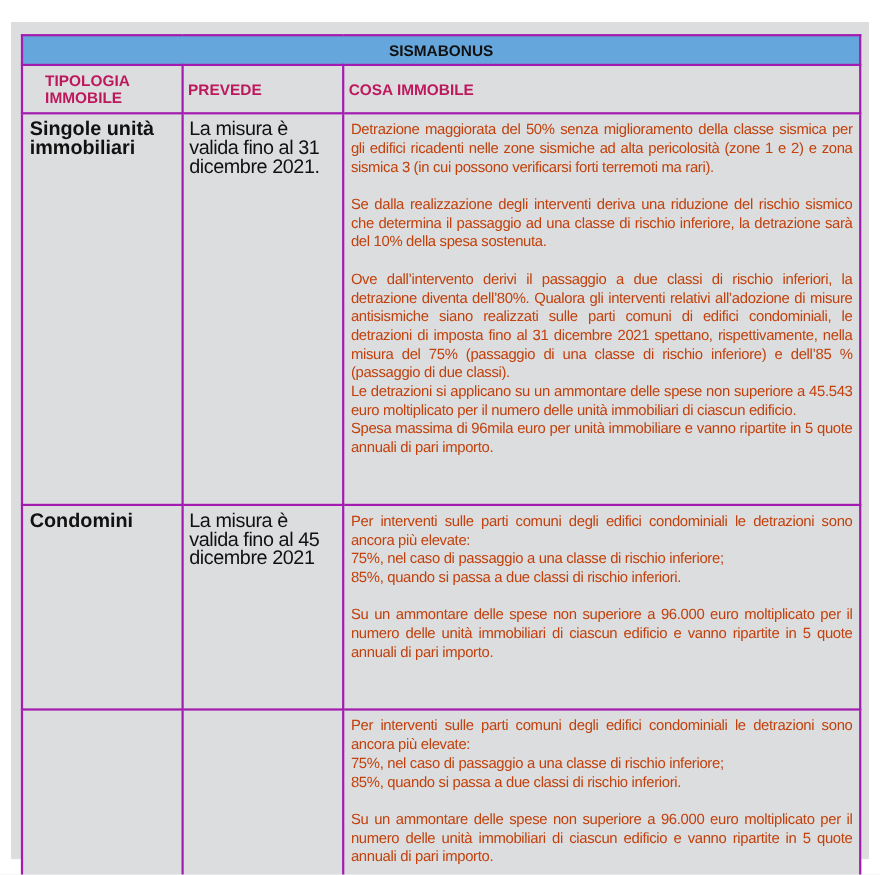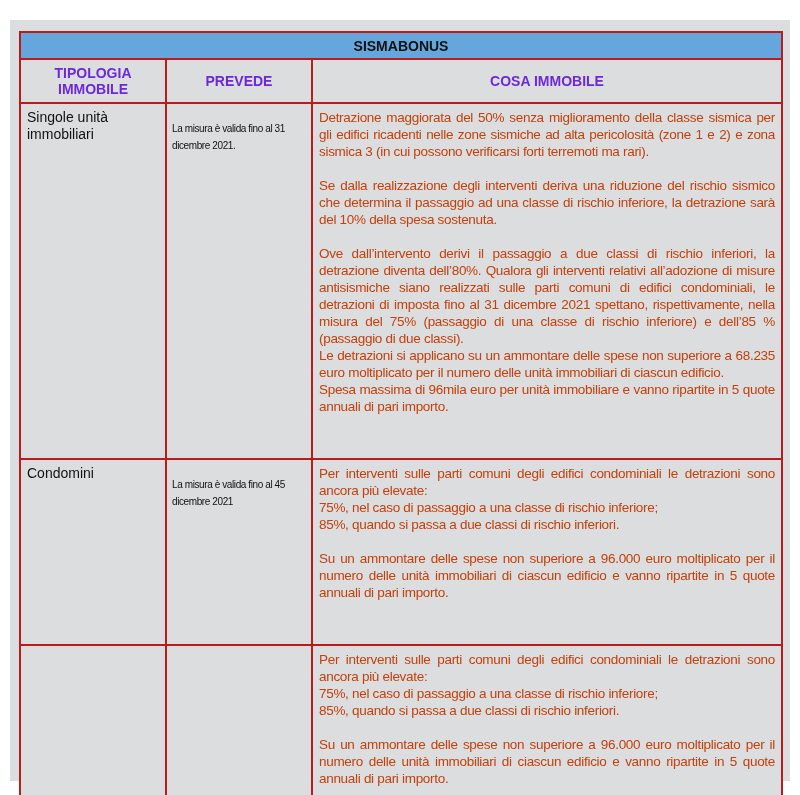--- a/index.html
+++ b/index.html
@@ -1,23 +1,23 @@
 <!DOCTYPE html>
 <html><head>
 <meta charset="utf-8">
 <style>
   html, body { margin:0; padding:0; background:#ffffff; }
   body { width:800px; height:795px; position:relative; overflow:hidden; font-family:"Liberation Sans", sans-serif; }
   .panel { position:absolute; left:10px; top:20px; width:780px; height:761px; background:#dcdddf; }
   table.sb { position:absolute; left:19px; top:31px; width:762px; border-collapse:collapse; table-layout:fixed; background:#dcdddf; }
-  table.sb td, table.sb th { border:2px solid #b91c1c; box-sizing:border-box; }
+  table.sb td, table.sb th { border:2px solid #a21caf; box-sizing:border-box; }
   .banner { background:#65a7dc; height:27px; text-align:center; font-weight:bold; font-size:14px; color:#111; padding:0; }
-  .hdr th { height:44px; font-weight:bold; font-size:14px; color:#6d28d9; text-align:center; line-height:16px; padding:0 4px;border-radius:21px; }
-  td.c1 { vertical-align:top; padding:5px 6px; font-weight:normal; font-size:14px; color:#111; line-height:17px; }
-  td.c2 { vertical-align:top; padding:16px 5px; font-size:10px; color:#111; line-height:17px; letter-spacing:-0.4px; }
+  .hdr th { height:44px; font-weight:bold; font-size:14px; color:#be185d; text-align:left; line-height:16px; padding:0 4px;border-radius:21px; }
+  td.c1 { vertical-align:top; padding:5px 6px; font-weight:bold; font-size:18px; color:#111; line-height:17px; }
+  td.c2 { vertical-align:top; padding:5px 5px; font-size:18px; color:#111; line-height:17px; letter-spacing:-0.4px; }
   td.c3 { vertical-align:top; padding:5px 6px 3px 6px; font-size:13.5px; color:#c2410c; line-height:17px; text-align:justify; letter-spacing:-0.3px; }
   .para { margin:0; }
   .gap { height:17px; }
   .r1 { height:356px; }
   .r2 { height:186px; }
   .r3 { height:158px; }
 </style>
 </head>
 <body>
 
@@ -40,21 +40,21 @@
   </tr>
   <tr class="r1">
     <td class="c1">Singole unità immobiliari</td>
     <td class="c2">La misura è valida fino al 31 dicembre 2021.</td>
     <td class="c3">
           <p class="para">Detrazione maggiorata del 50% senza miglioramento della classe sismica per gli edifici ricadenti nelle zone sismiche ad alta pericolosità (zone 1 e 2) e zona sismica 3 (in cui possono verificarsi forti terremoti ma rari).</p>
           <p class="para gap"></p>
           <p class="para">Se dalla realizzazione degli interventi deriva una riduzione del rischio sismico che determina il passaggio ad una classe di rischio inferiore, la detrazione sarà del 10% della spesa sostenuta.</p>
           <p class="para gap"></p>
           <p class="para">Ove dall’intervento derivi il passaggio a due classi di rischio inferiori, la detrazione diventa dell’80%. Qualora gli interventi relativi all’adozione di misure antisismiche siano realizzati sulle parti comuni di edifici condominiali, le detrazioni di imposta fino al 31 dicembre 2021 spettano, rispettivamente, nella misura del 75% (passaggio di una classe di rischio inferiore) e dell’85 % (passaggio di due classi).</p>
-          <p class="para">Le detrazioni si applicano su un ammontare delle spese non superiore a 68.235 euro moltiplicato per il numero delle unità immobiliari di ciascun edificio.</p>
+          <p class="para">Le detrazioni si applicano su un ammontare delle spese non superiore a 45.543 euro moltiplicato per il numero delle unità immobiliari di ciascun edificio.</p>
           <p class="para">Spesa massima di 96mila euro per unità immobiliare e vanno ripartite in 5 quote annuali di pari importo.</p>
         </td>
   </tr>
   <tr class="r2">
     <td class="c1">Condomini</td>
     <td class="c2">La misura è valida fino al 45 dicembre 2021</td>
     <td class="c3">
           <p class="para">Per interventi sulle parti comuni degli edifici condominiali le detrazioni sono ancora più elevate:</p>
           <p class="para">75%, nel caso di passaggio a una classe di rischio inferiore;</p>
           <p class="para">85%, quando si passa a due classi di rischio inferiori.</p>

